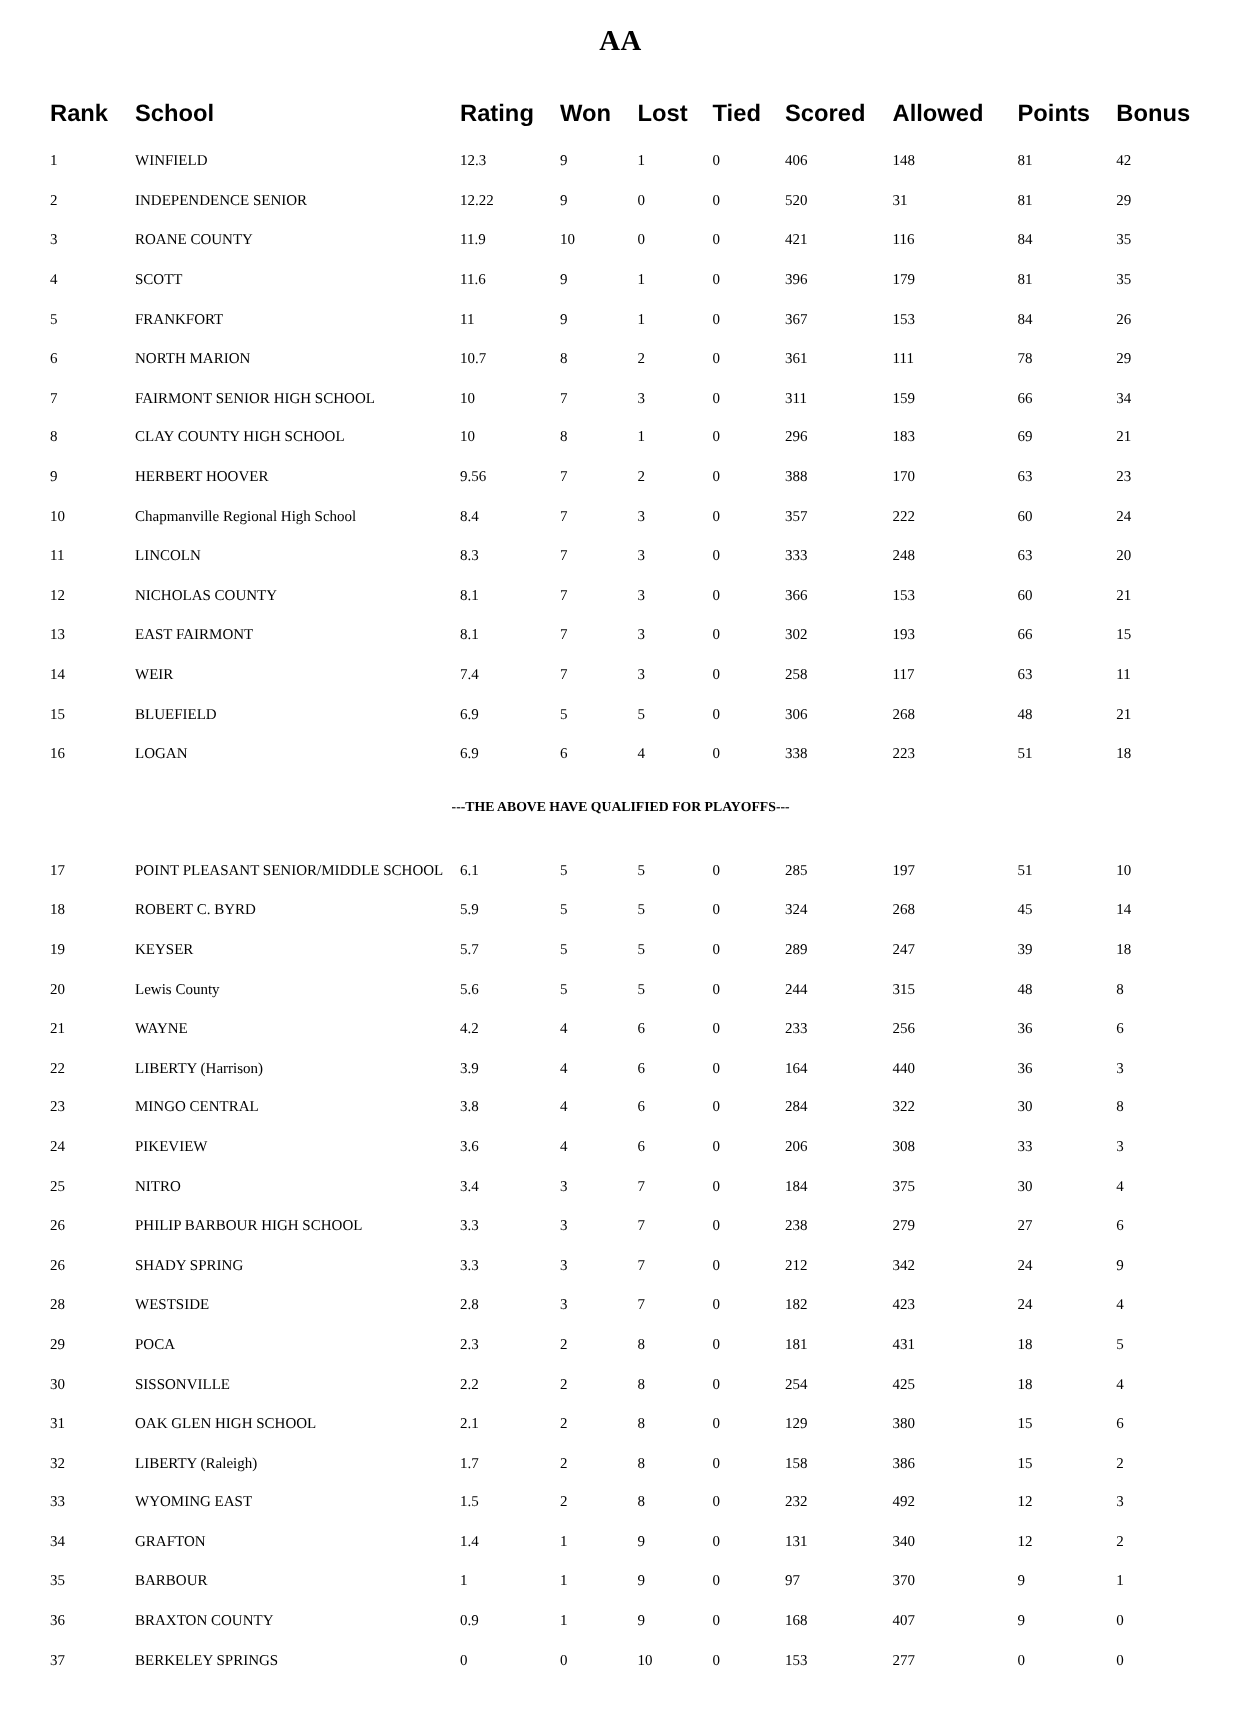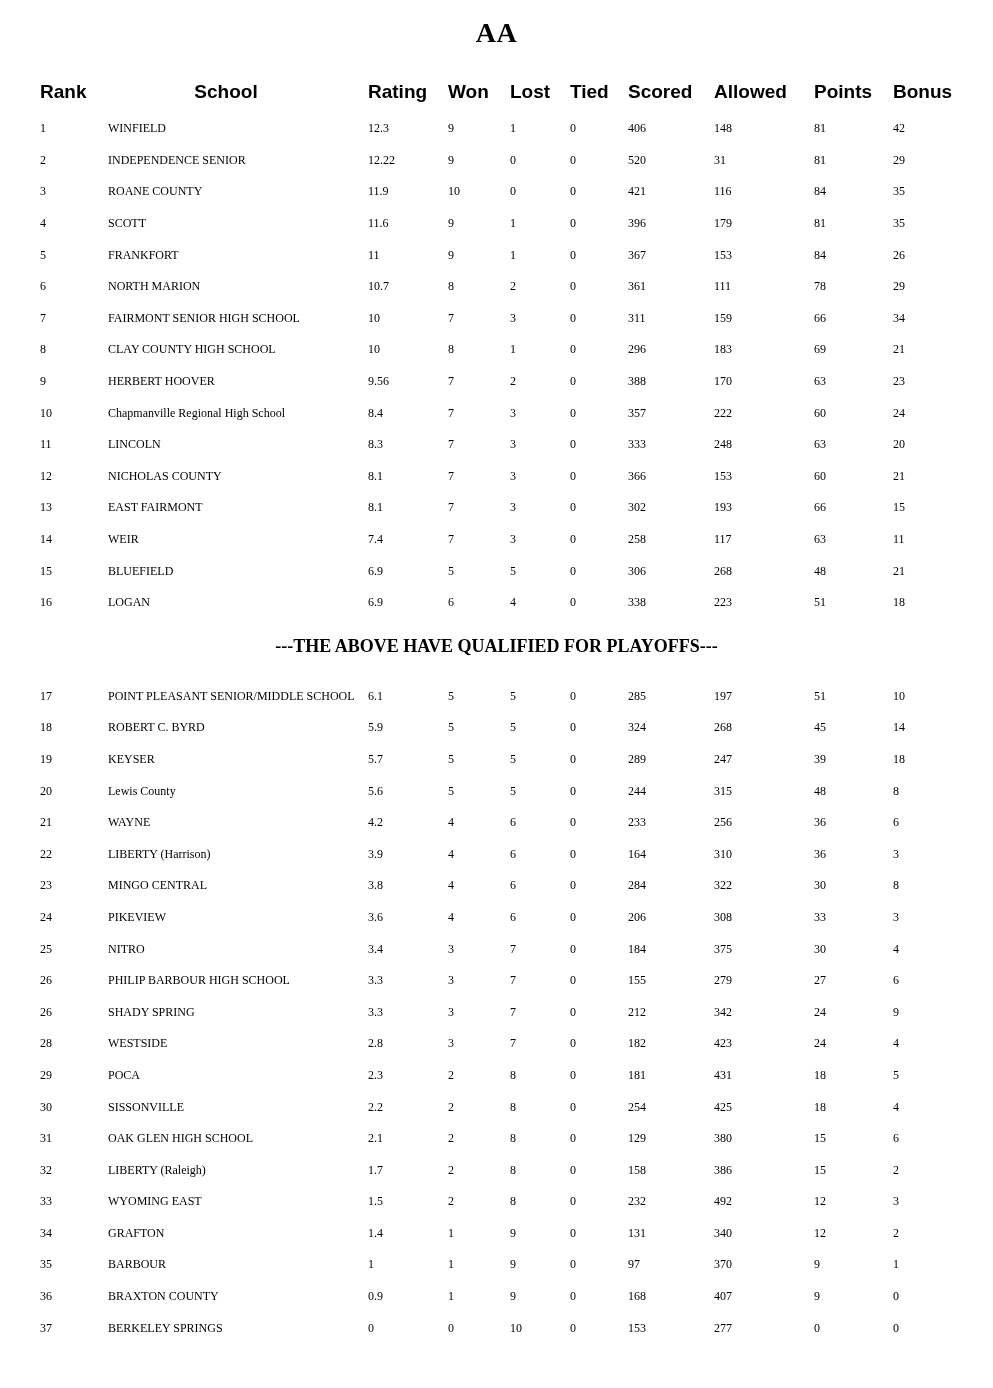--- a/index.html
+++ b/index.html
@@ -15,38 +15,37 @@
     color: #000000;
     overflow: hidden;
   }
   .title {
     margin: 20px 0 0 0;
     height: 26px;
     line-height: 26px;
     text-align: center;
     font-family: "Liberation Serif", serif;
     font-weight: bold;
-    font-size: 28px;
+    font-size: 23px;
     letter-spacing: 0.5px;
   }
   .grid-row {
     display: grid;
     grid-template-columns: 68px 260px 80px 62px 60px 58px 86px 100px 79px 100px;
     padding-left: 40px;
     align-items: center;
   }
   .header-row {
     margin-top: 30px;
     height: 32px;
     font-family: "Liberation Sans", sans-serif;
     font-weight: bold;
     font-size: 19px;
   }
   .header-row .c-school {
-    text-align: center;
     padding-right: 24px;
   }
   .rows {
     margin-top: 5px;
   }
   .data-row {
     height: 31.6px;
     font-family: "Liberation Serif", serif;
     font-size: 12px;
   }
@@ -55,21 +54,21 @@
     overflow: visible;
   }
   .separator {
     margin-top: 16px;
     margin-bottom: 24px;
     height: 22px;
     line-height: 22px;
     text-align: center;
     font-family: "Liberation Serif", serif;
     font-weight: bold;
-    font-size: 18px;
+    font-size: 11px;
   }
 </style>
 </head>
 <body>
 
 <div class="page">
 
   <div class="title">AA</div>
 
   <div class="grid-row header-row">
@@ -364,21 +363,21 @@
   </div>
 
   <div class="grid-row data-row">
     <div class="cell c-rank">22</div>
     <div class="cell c-school">LIBERTY (Harrison)</div>
     <div class="cell c-rating">3.9</div>
     <div class="cell c-won">4</div>
     <div class="cell c-lost">6</div>
     <div class="cell c-tied">0</div>
     <div class="cell c-scored">164</div>
-    <div class="cell c-allowed">310</div>
+    <div class="cell c-allowed">440</div>
     <div class="cell c-points">36</div>
     <div class="cell c-bonus">3</div>
   </div>
 
   <div class="grid-row data-row">
     <div class="cell c-rank">23</div>
     <div class="cell c-school">MINGO CENTRAL</div>
     <div class="cell c-rating">3.8</div>
     <div class="cell c-won">4</div>
     <div class="cell c-lost">6</div>
@@ -415,21 +414,21 @@
     <div class="cell c-bonus">4</div>
   </div>
 
   <div class="grid-row data-row">
     <div class="cell c-rank">26</div>
     <div class="cell c-school">PHILIP BARBOUR HIGH SCHOOL</div>
     <div class="cell c-rating">3.3</div>
     <div class="cell c-won">3</div>
     <div class="cell c-lost">7</div>
     <div class="cell c-tied">0</div>
-    <div class="cell c-scored">155</div>
+    <div class="cell c-scored">238</div>
     <div class="cell c-allowed">279</div>
     <div class="cell c-points">27</div>
     <div class="cell c-bonus">6</div>
   </div>
 
   <div class="grid-row data-row">
     <div class="cell c-rank">26</div>
     <div class="cell c-school">SHADY SPRING</div>
     <div class="cell c-rating">3.3</div>
     <div class="cell c-won">3</div>

